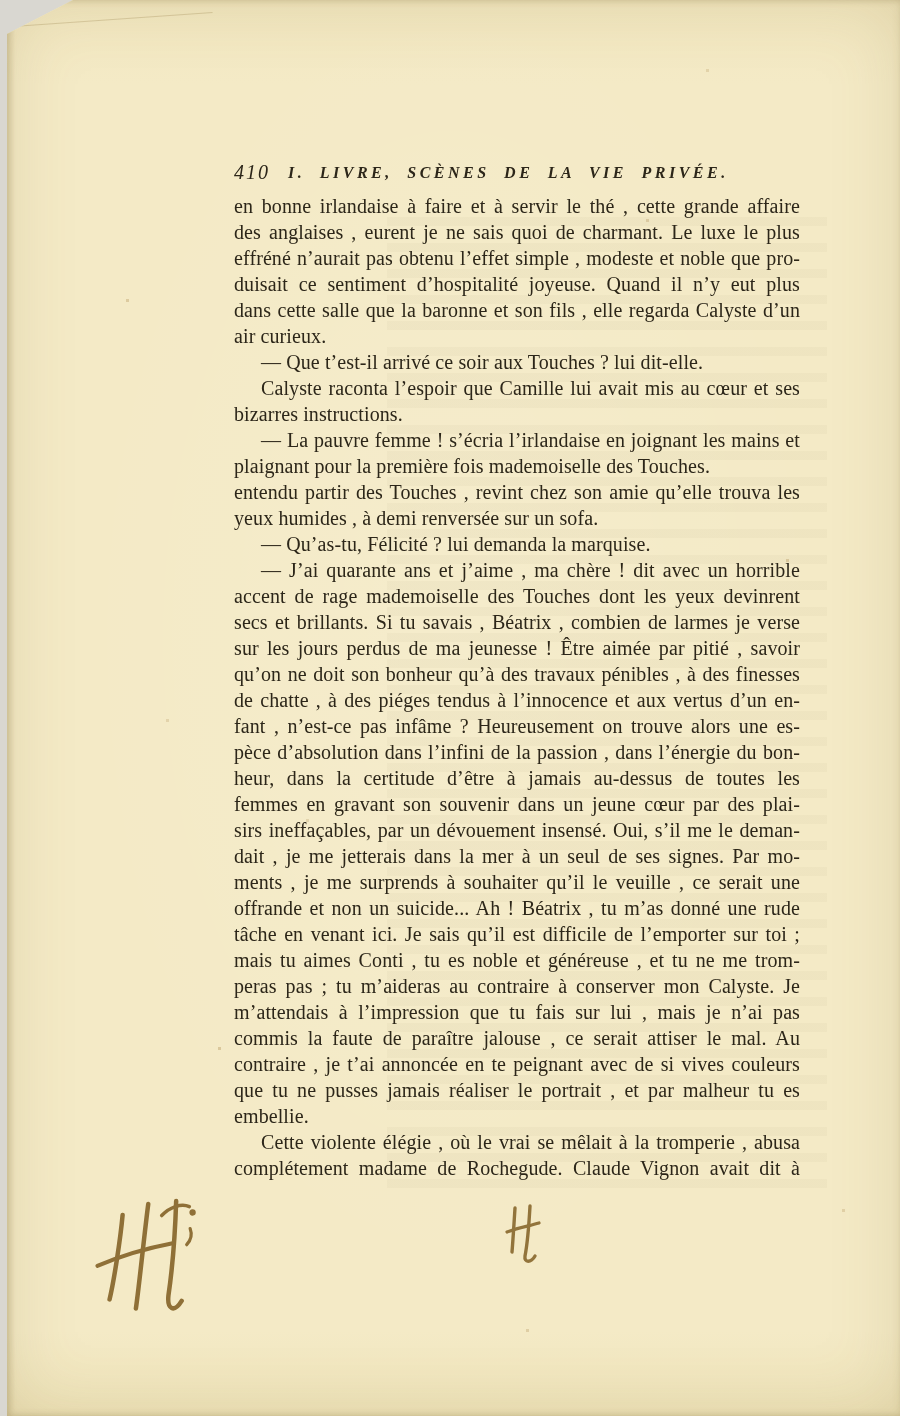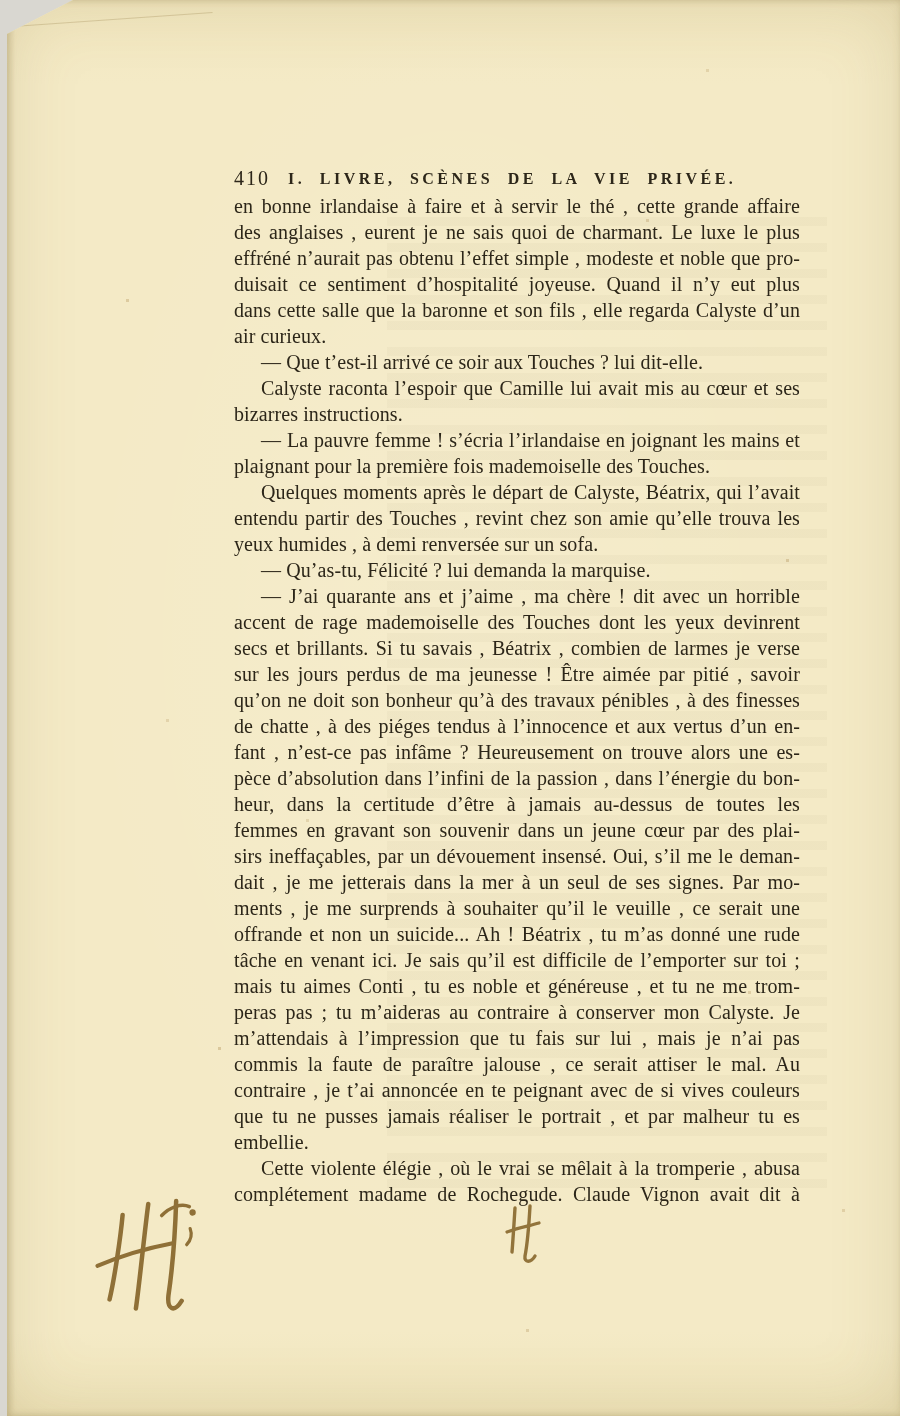--- a/index.html
+++ b/index.html
@@ -46,21 +46,21 @@
       520px 1330px 0 1px rgba(150,110,45,0.22),
       160px 720px 0 1px rgba(150,110,45,0.18),
       836px 1210px 0 1px rgba(150,110,45,0.20),
       700px 70px 0 1px rgba(150,110,45,0.18);
   }
   .show-through{
     position:absolute;left:380px;top:200px;width:440px;height:1000px;
     background:repeating-linear-gradient(180deg, rgba(0,0,0,0) 0 17px, rgba(120,108,70,0.045) 17px 26px);
     pointer-events:none;
   }
-  .header-row{position:absolute;left:221px;top:166px;width:572px;height:26px;color:var(--ink);}
+  .header-row{position:absolute;left:221px;top:160px;width:572px;height:26px;color:var(--ink);font-style:italic;}
   .pageno{
     position:absolute;left:6px;top:1px;
     font-size:20px;letter-spacing:2px;
   }
   .running-header{
     position:absolute;left:60px;top:4px;width:430px;
     text-align:left;
     font-size:16px;font-weight:bold;
     letter-spacing:3.5px;word-spacing:7px;
     white-space:nowrap;
@@ -100,21 +100,20 @@
       <div class="line">des anglaises , eurent je ne sais quoi de charmant. Le luxe le plus</div>
       <div class="line">effréné n’aurait pas obtenu l’effet simple , modeste et noble que pro-</div>
       <div class="line">duisait ce sentiment d’hospitalité joyeuse. Quand il n’y eut plus</div>
       <div class="line">dans cette salle que la baronne et son fils , elle regarda Calyste d’un</div>
       <div class="line last">air curieux.</div>
       <div class="line indent last">— Que t’est-il arrivé ce soir aux Touches ? lui dit-elle.</div>
       <div class="line indent">Calyste raconta l’espoir que Camille lui avait mis au cœur et ses</div>
       <div class="line last">bizarres instructions.</div>
       <div class="line indent">— La pauvre femme ! s’écria l’irlandaise en joignant les mains et</div>
       <div class="line last">plaignant pour la première fois mademoiselle des Touches.</div>
-      <div class="line indent">Quelques moments après le départ de Calyste, Béatrix, qui l’avait</div>
       <div class="line">entendu partir des Touches , revint chez son amie qu’elle trouva les</div>
       <div class="line last">yeux humides , à demi renversée sur un sofa.</div>
       <div class="line indent last">— Qu’as-tu, Félicité ? lui demanda la marquise.</div>
       <div class="line indent">— J’ai quarante ans et j’aime , ma chère ! dit avec un horrible</div>
       <div class="line">accent de rage mademoiselle des Touches dont les yeux devinrent</div>
       <div class="line">secs et brillants. Si tu savais , Béatrix , combien de larmes je verse</div>
       <div class="line">sur les jours perdus de ma jeunesse ! Être aimée par pitié , savoir</div>
       <div class="line">qu’on ne doit son bonheur qu’à des travaux pénibles , à des finesses</div>
       <div class="line">de chatte , à des piéges tendus à l’innocence et aux vertus d’un en-</div>
       <div class="line">fant , n’est-ce pas infâme ? Heureusement on trouve alors une es-</div>

